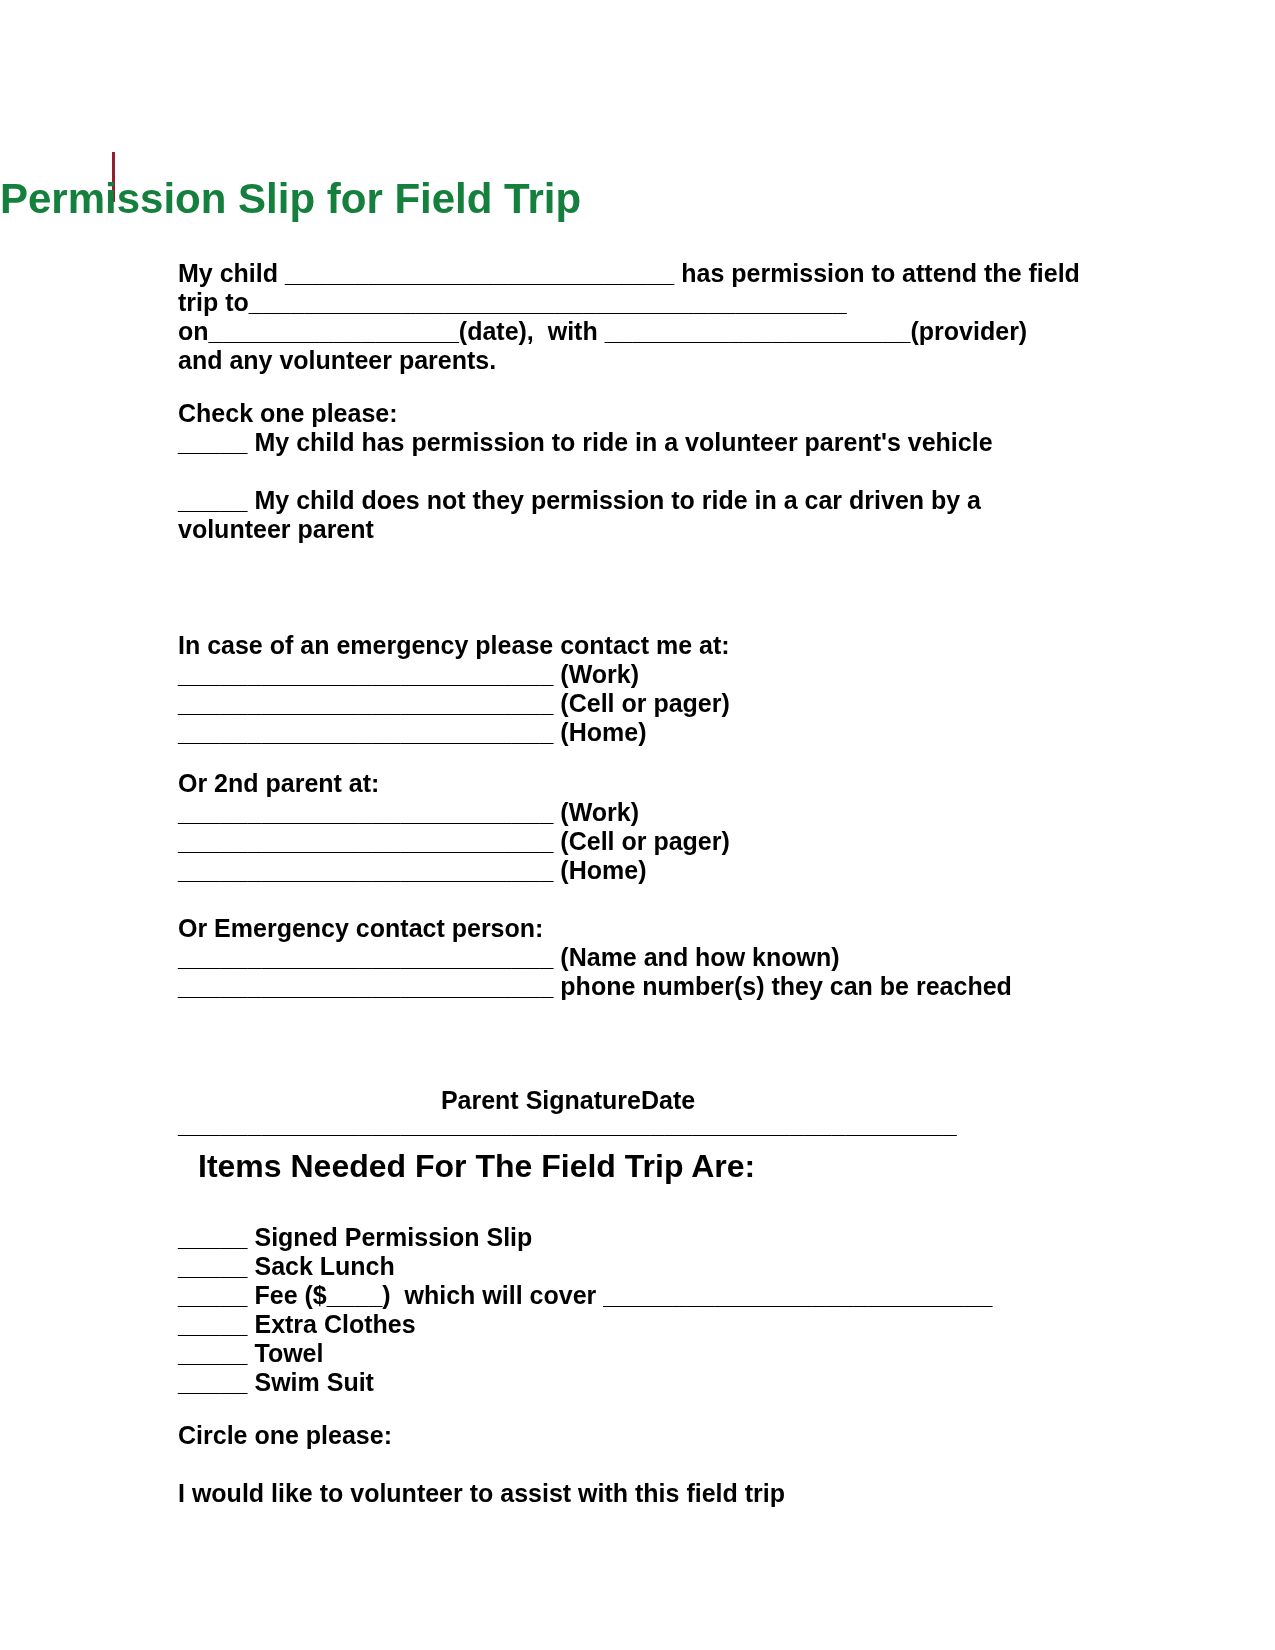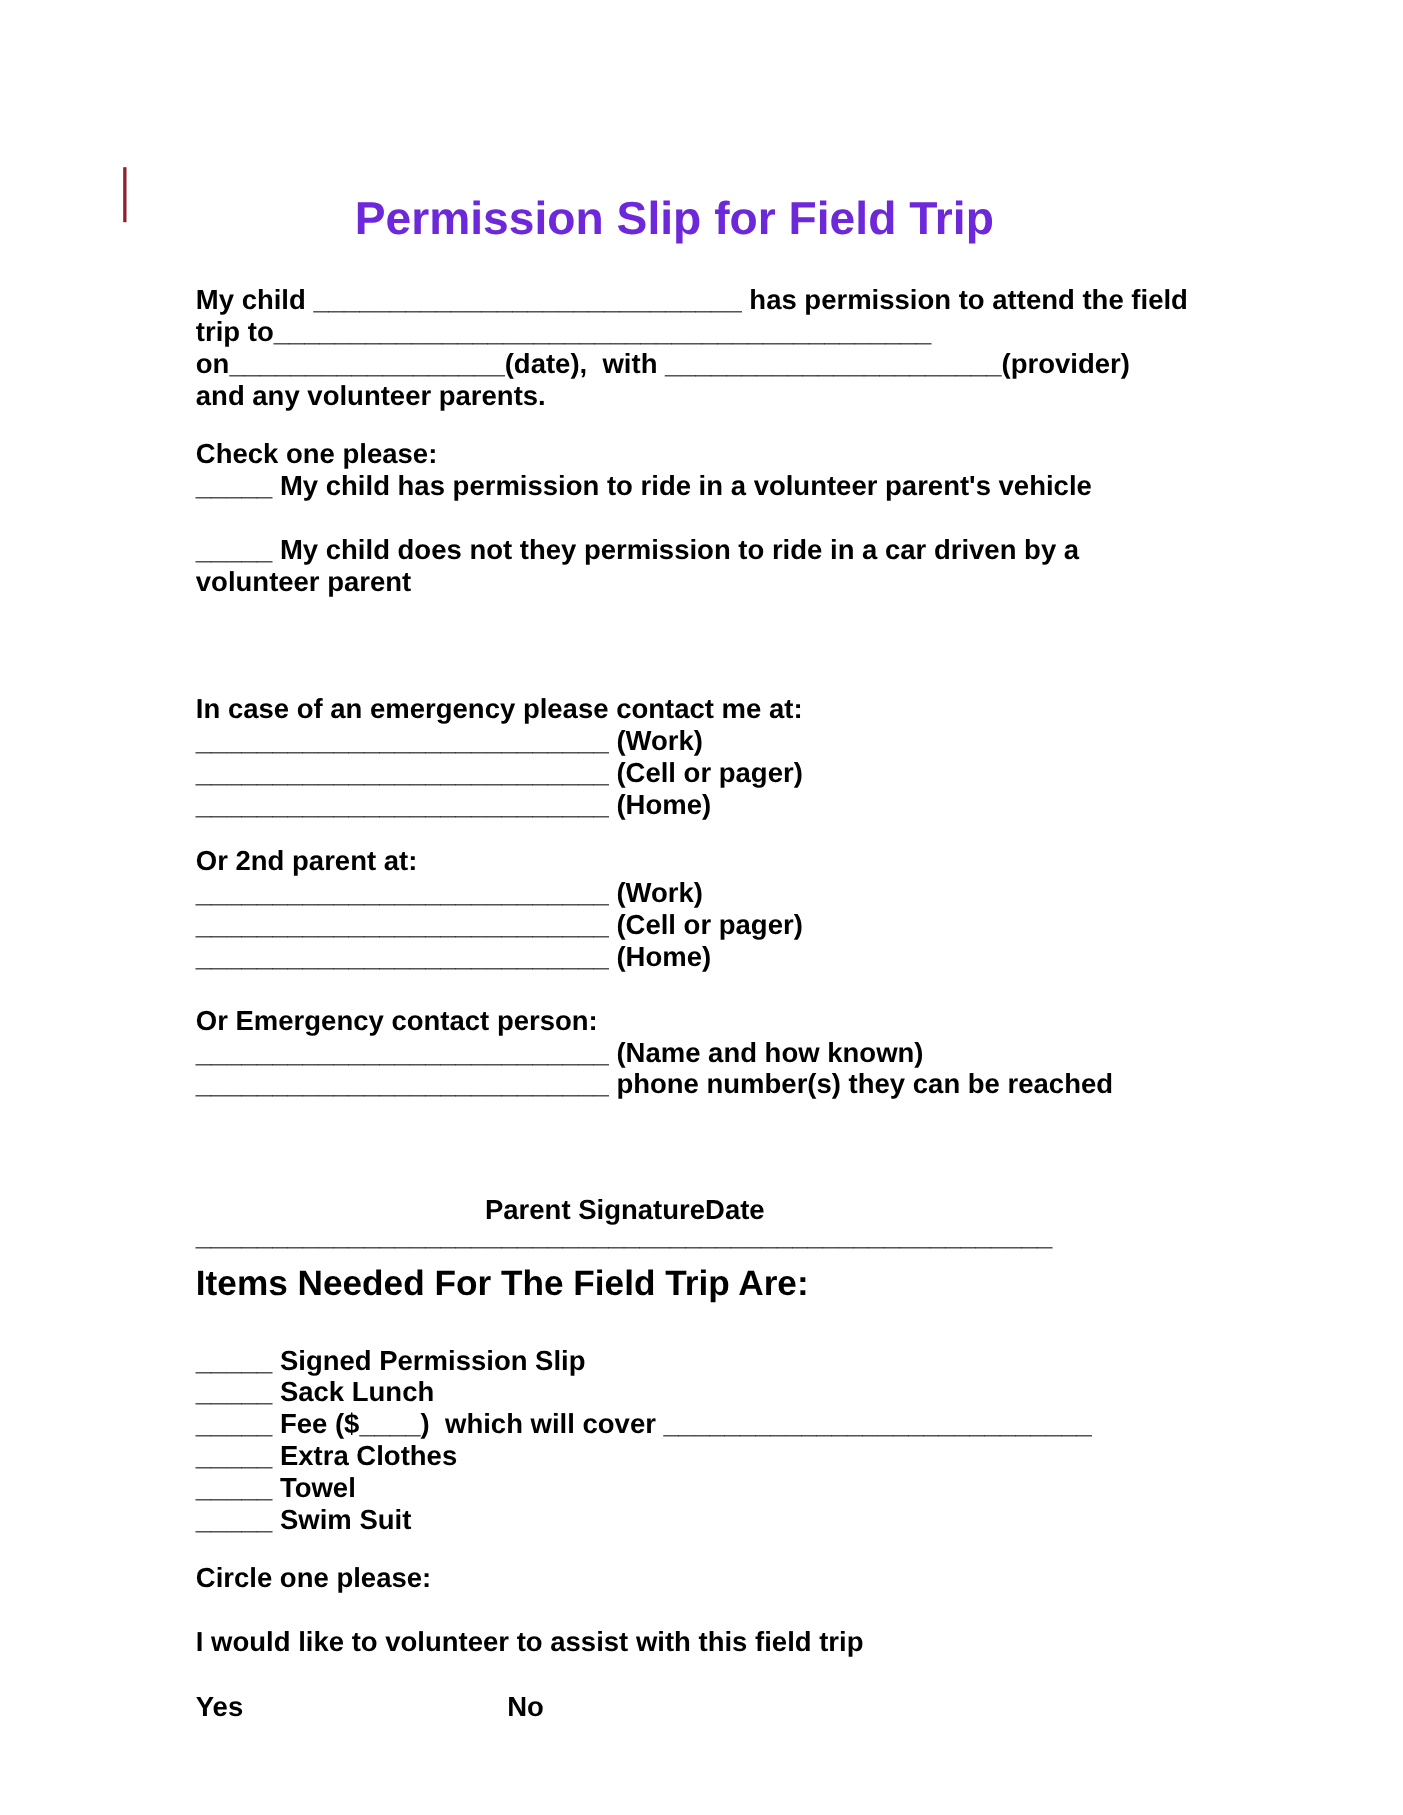--- a/index.html
+++ b/index.html
@@ -10,37 +10,37 @@
     background:#ffffff;
     font-family:"Liberation Sans", sans-serif;
     font-weight:bold;
     color:#000000;
     overflow:hidden;
   }
   .block { position:absolute; left:178px; }
   .line { font-size:25px; line-height:29px; white-space:pre; }
   .doc-title {
     position:absolute; left:0; top:146px; width:1226px;
-    text-align:center;
+    text-align:left;
     font-size:42px; line-height:50px;
-    color:#6d28d9;
+    color:#15803d;
     white-space:pre;
   }
   .margin-bar {
     position:absolute; left:112px; top:152px;
     width:3px; height:50px;
     background:#8e2030;
   }
   .opt-gap { margin-top:29px; }
   .sig-labels {
     display:flex; justify-content:center;
     width:780px;
   }
   .section-heading {
-    font-size:32px; line-height:36px; white-space:pre;
+    font-size:32px; line-height:36px; white-space:pre;margin-left:20px;
   }
   .yesno { display:flex; }
   .no-opt { margin-left:240px; }
 </style>
 </head>
 <body>
 
 <div class="page">
 
   <div class="margin-bar"></div>
@@ -98,18 +98,14 @@
     <div class="line">_____ Fee ($____)  which will cover ____________________________</div>
     <div class="line">_____ Extra Clothes</div>
     <div class="line">_____ Towel</div>
     <div class="line">_____ Swim Suit</div>
   </div>
 
   <div class="block line" style="top:1421px;">Circle one please:</div>
 
   <div class="block line" style="top:1479px;">I would like to volunteer to assist with this field trip</div>
 
-  <div class="block yesno" style="top:1538px;">
-    <span class="line">Yes</span>
-    <span class="line no-opt">No</span>
-  </div>
 
 </div>
 
 </body></html>

